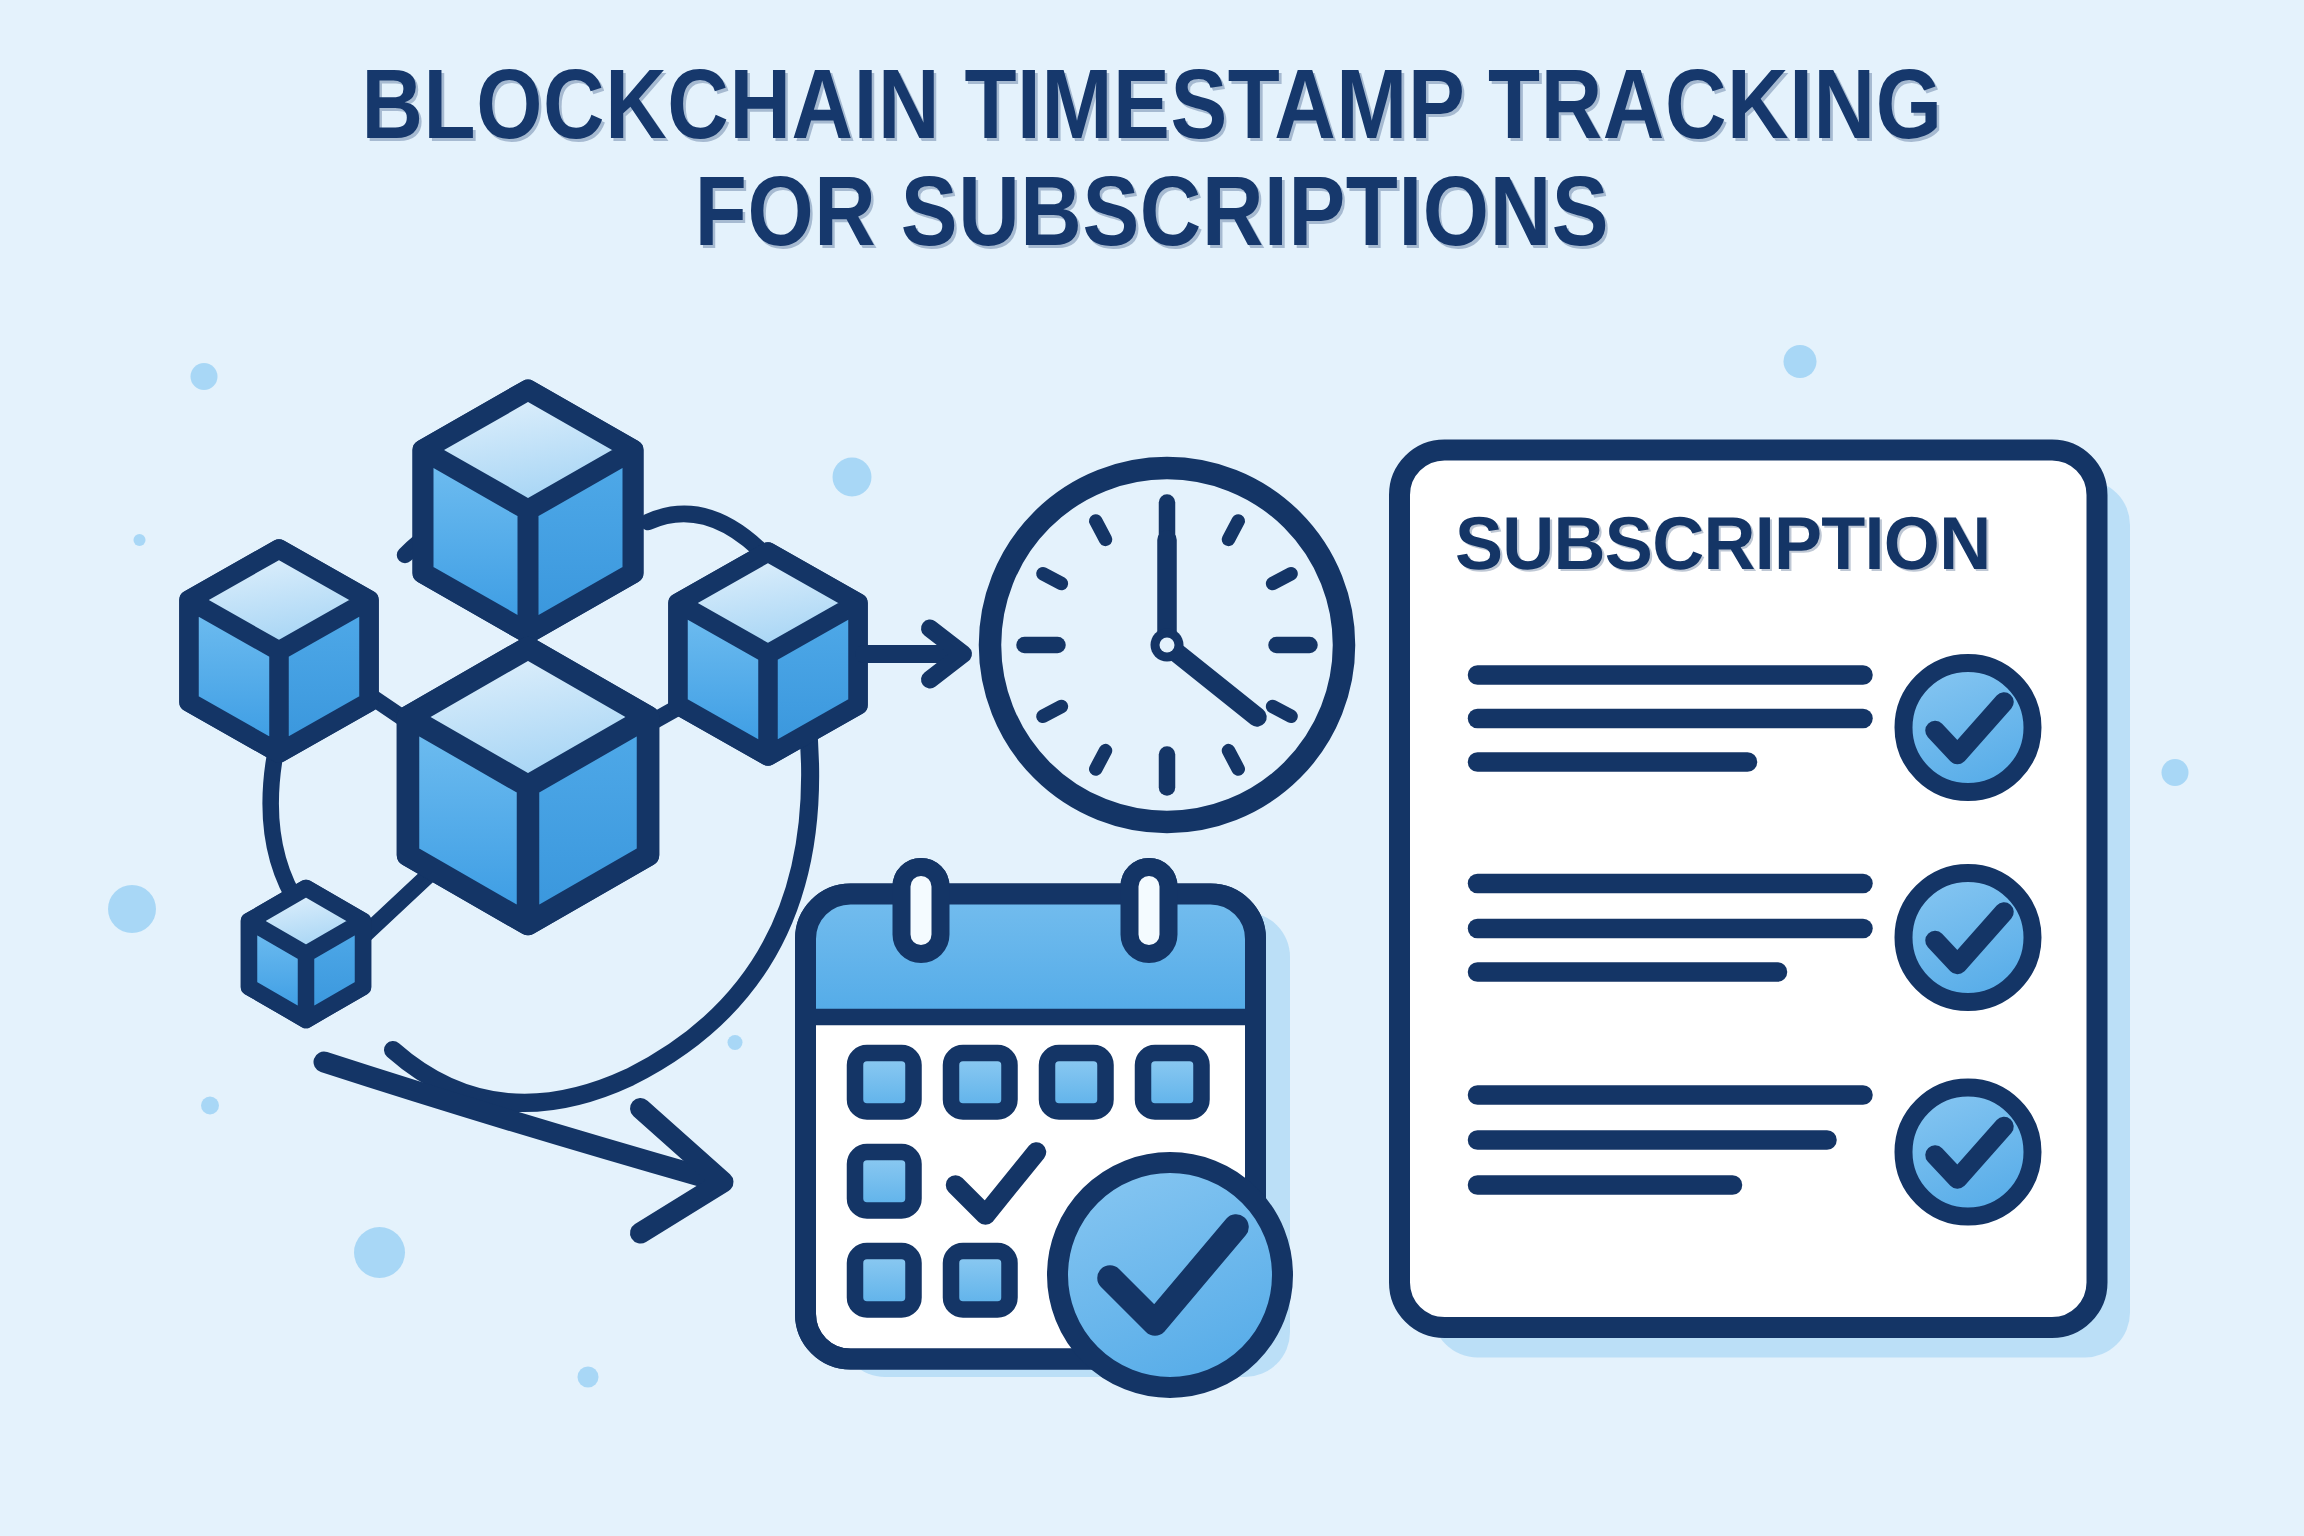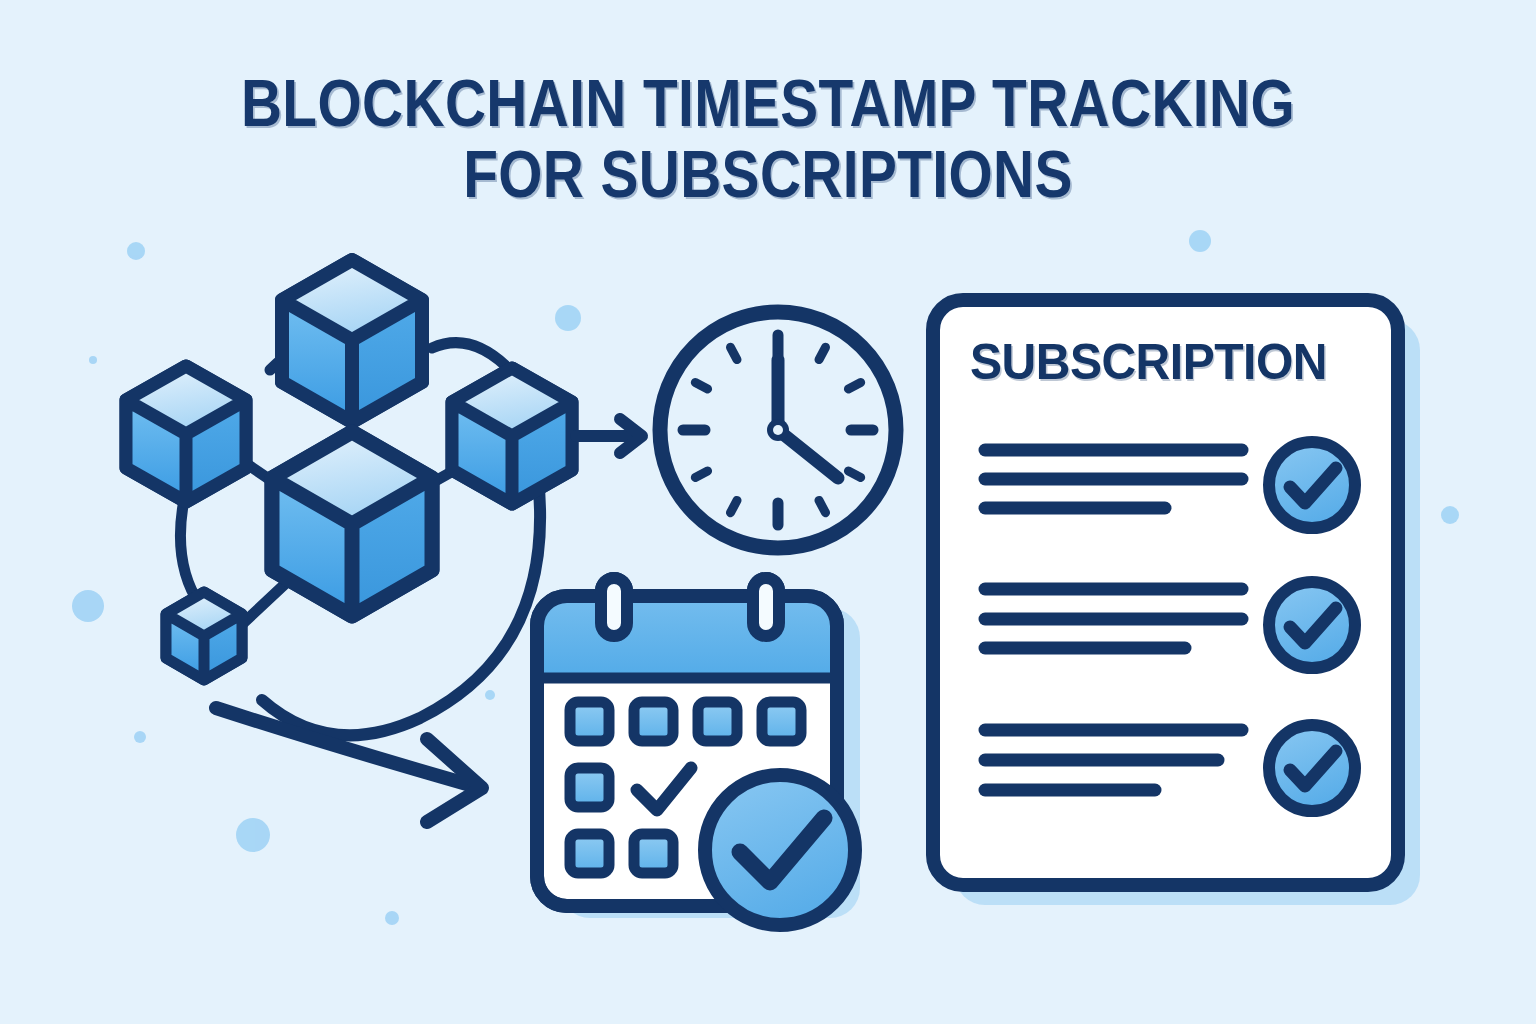--- a/index.html
+++ b/index.html
@@ -18,21 +18,21 @@
     overflow: hidden;
   }
   #stage svg.layer {
     position: absolute;
     top: 0; left: 0;
     width: 1536px;
     height: 1024px;
   }
   .title-block {
     position: absolute;
-    top: 68px;
+    top: 34px;
     left: 0;
     width: 1536px;
     text-align: center;
     pointer-events: none;
   }
   .title-line {
     display: block;
     color: #16386c;
     font-family: "Liberation Sans", sans-serif;
     font-weight: 700;

